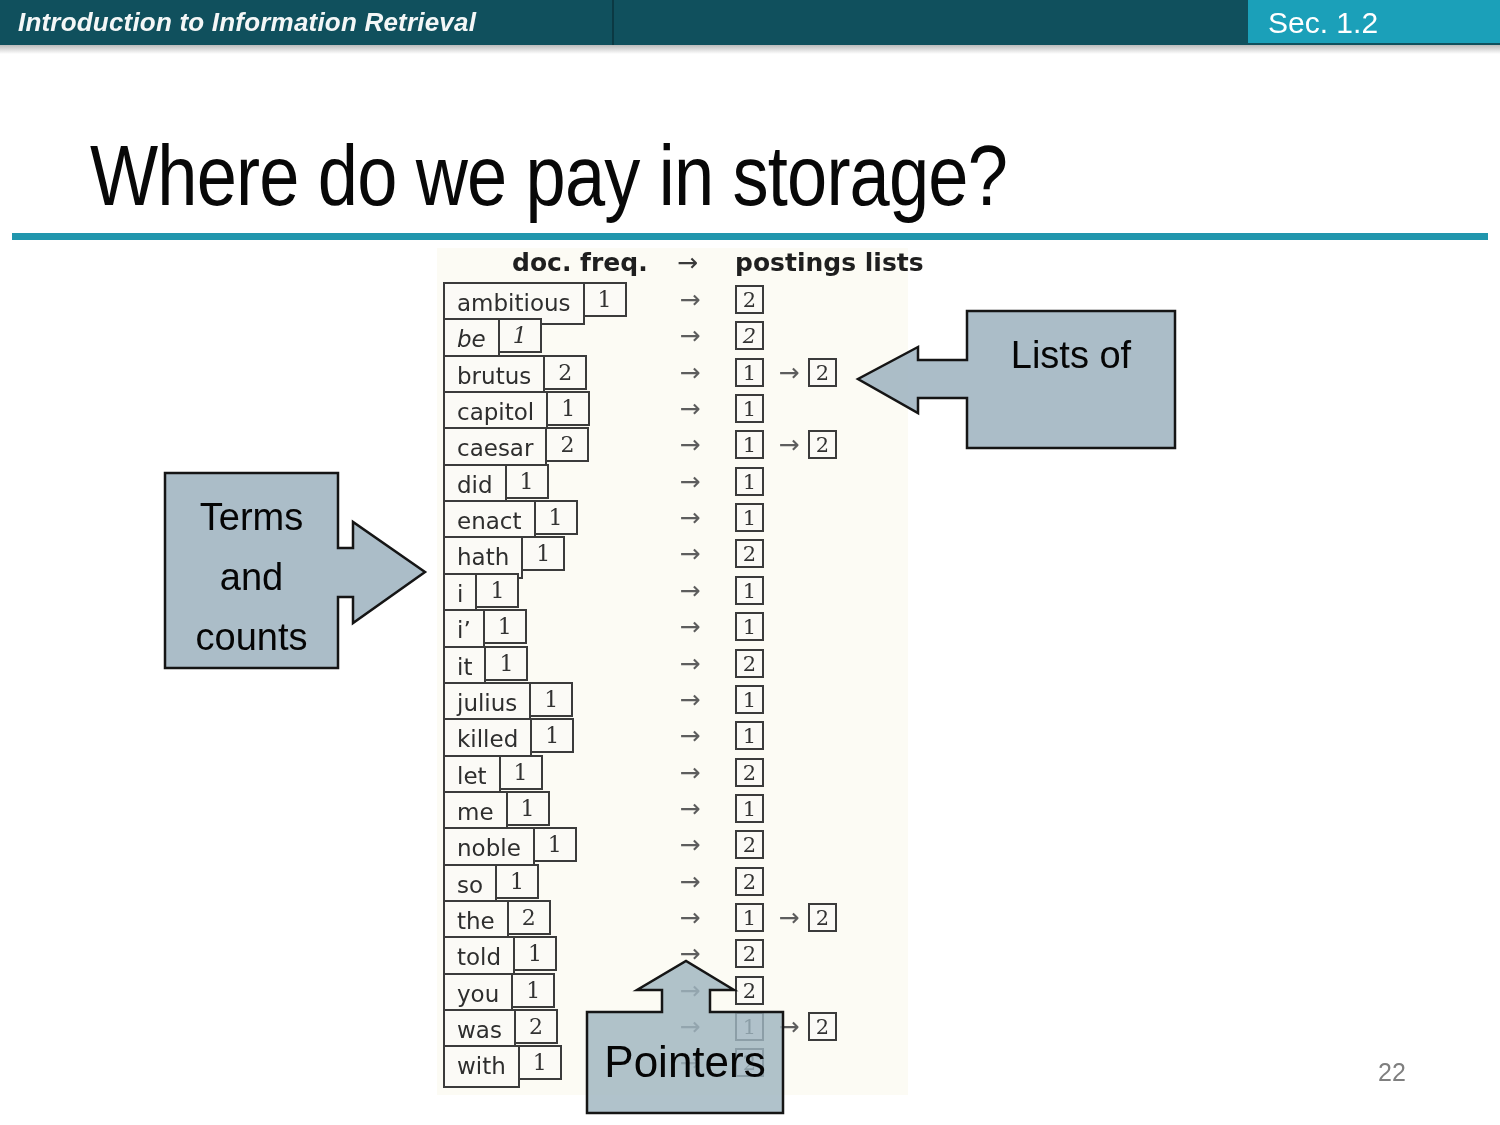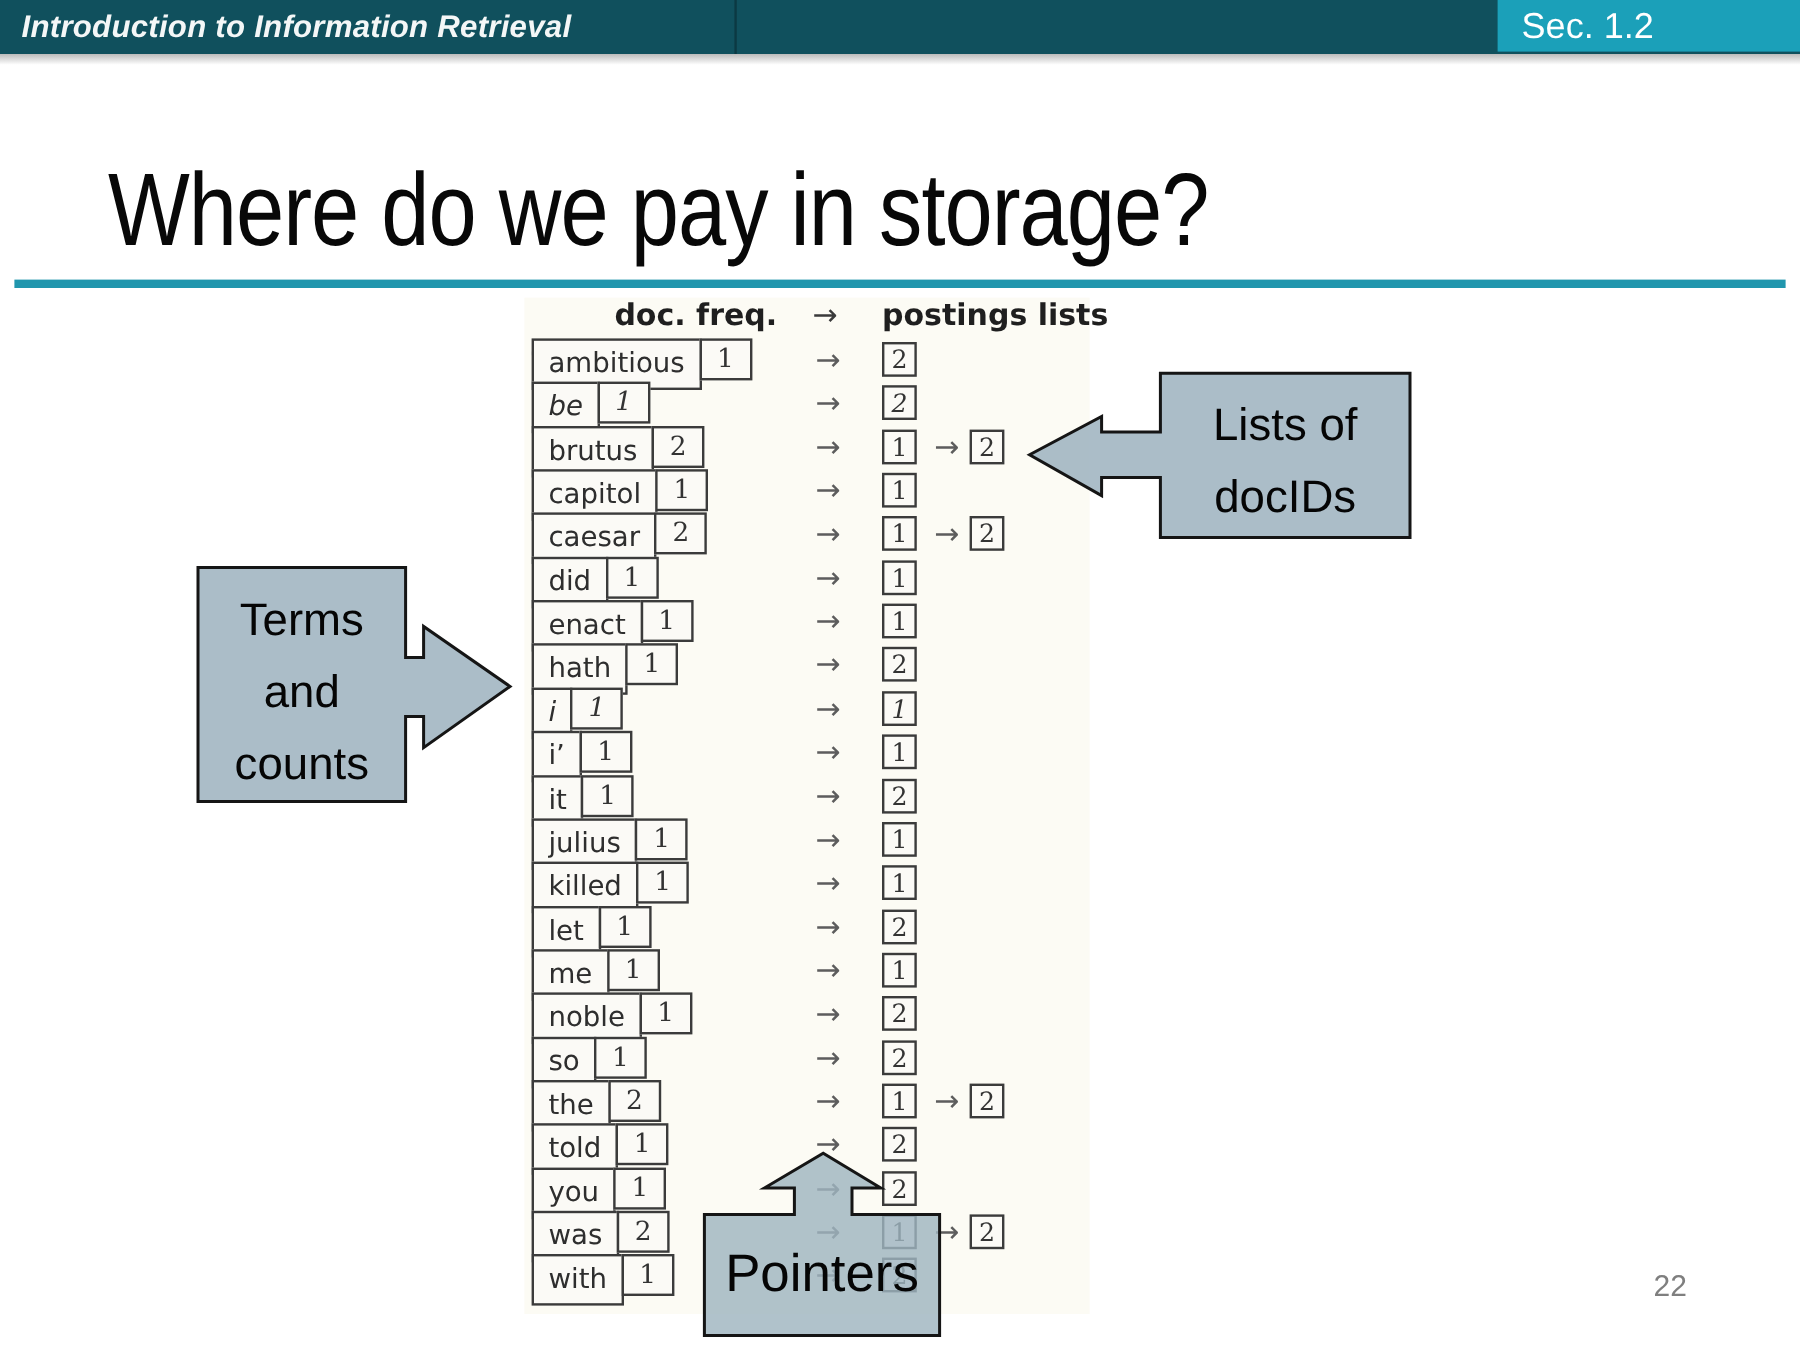--- a/index.html
+++ b/index.html
@@ -80,21 +80,21 @@
 
   <div>
       <div class="row" style="top: 282px;"><div class="tbox term-box">ambitious</div><div class="tbox freq-box">1</div><div class="row-arrow">→</div><div class="pbox p0">2</div></div>
       <div class="row" style="top: 318.35px; font-style: italic;"><div class="tbox term-box">be</div><div class="tbox freq-box">1</div><div class="row-arrow">→</div><div class="pbox p0">2</div></div>
       <div class="row" style="top: 354.7px;"><div class="tbox term-box">brutus</div><div class="tbox freq-box">2</div><div class="row-arrow">→</div><div class="pbox p0">1</div><div class="p-arrow">→</div><div class="pbox p1">2</div></div>
       <div class="row" style="top: 391.05px;"><div class="tbox term-box">capitol</div><div class="tbox freq-box">1</div><div class="row-arrow">→</div><div class="pbox p0">1</div></div>
       <div class="row" style="top: 427.4px;"><div class="tbox term-box">caesar</div><div class="tbox freq-box">2</div><div class="row-arrow">→</div><div class="pbox p0">1</div><div class="p-arrow">→</div><div class="pbox p1">2</div></div>
       <div class="row" style="top: 463.75px;"><div class="tbox term-box">did</div><div class="tbox freq-box">1</div><div class="row-arrow">→</div><div class="pbox p0">1</div></div>
       <div class="row" style="top: 500.1px;"><div class="tbox term-box">enact</div><div class="tbox freq-box">1</div><div class="row-arrow">→</div><div class="pbox p0">1</div></div>
       <div class="row" style="top: 536.45px;"><div class="tbox term-box">hath</div><div class="tbox freq-box">1</div><div class="row-arrow">→</div><div class="pbox p0">2</div></div>
-      <div class="row" style="top: 572.8px; font-style: italic;"><div class="tbox term-box">i</div><div class="tbox freq-box">1</div><div class="row-arrow">→</div><div class="pbox p0">1</div></div>
+      <div class="row" style="top: 572.8px;"><div class="tbox term-box">i</div><div class="tbox freq-box">1</div><div class="row-arrow">→</div><div class="pbox p0">1</div></div>
       <div class="row" style="top: 609.15px;"><div class="tbox term-box">i’</div><div class="tbox freq-box">1</div><div class="row-arrow">→</div><div class="pbox p0">1</div></div>
       <div class="row" style="top: 645.5px;"><div class="tbox term-box">it</div><div class="tbox freq-box">1</div><div class="row-arrow">→</div><div class="pbox p0">2</div></div>
       <div class="row" style="top: 681.85px;"><div class="tbox term-box">julius</div><div class="tbox freq-box">1</div><div class="row-arrow">→</div><div class="pbox p0">1</div></div>
       <div class="row" style="top: 718.2px;"><div class="tbox term-box">killed</div><div class="tbox freq-box">1</div><div class="row-arrow">→</div><div class="pbox p0">1</div></div>
       <div class="row" style="top: 754.55px;"><div class="tbox term-box">let</div><div class="tbox freq-box">1</div><div class="row-arrow">→</div><div class="pbox p0">2</div></div>
       <div class="row" style="top: 790.9px;"><div class="tbox term-box">me</div><div class="tbox freq-box">1</div><div class="row-arrow">→</div><div class="pbox p0">1</div></div>
       <div class="row" style="top: 827.25px;"><div class="tbox term-box">noble</div><div class="tbox freq-box">1</div><div class="row-arrow">→</div><div class="pbox p0">2</div></div>
       <div class="row" style="top: 863.6px;"><div class="tbox term-box">so</div><div class="tbox freq-box">1</div><div class="row-arrow">→</div><div class="pbox p0">2</div></div>
       <div class="row" style="top: 899.95px;"><div class="tbox term-box">the</div><div class="tbox freq-box">2</div><div class="row-arrow">→</div><div class="pbox p0">1</div><div class="p-arrow">→</div><div class="pbox p1">2</div></div>
       <div class="row" style="top: 936.3px;"><div class="tbox term-box">told</div><div class="tbox freq-box">1</div><div class="row-arrow">→</div><div class="pbox p0">2</div></div>
@@ -112,18 +112,17 @@
     <polygon points="587,1012 662,1012 662,990 637,990 686,961 734,990 710,990 710,1012 783,1012 783,1113 587,1113" fill="#9fb4c0" fill-opacity="0.82" stroke="#151515" stroke-width="2.5"></polygon>
   </svg>
 
   <div class="callout-text terms-text">
     <div>Terms</div>
     <div>and</div>
     <div>counts</div>
   </div>
   <div class="callout-text docids-text">
     <div>Lists of</div>
-    <div>docIDs</div>
   </div>
   <div class="callout-text pointers-text">Pointers</div>
 
   <div class="page-number">22</div>
 </div>
 
 </body></html>

